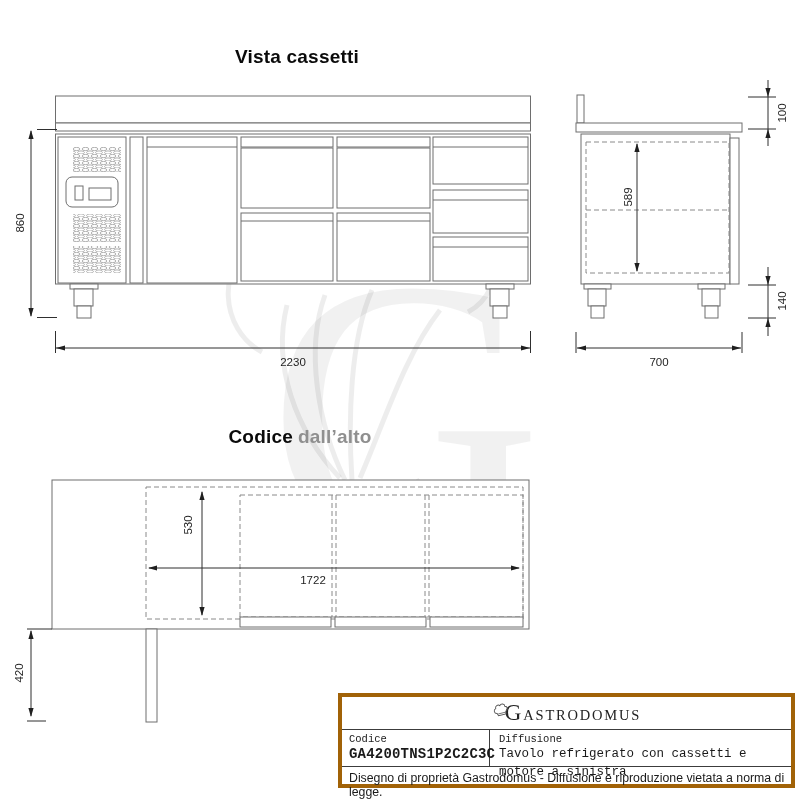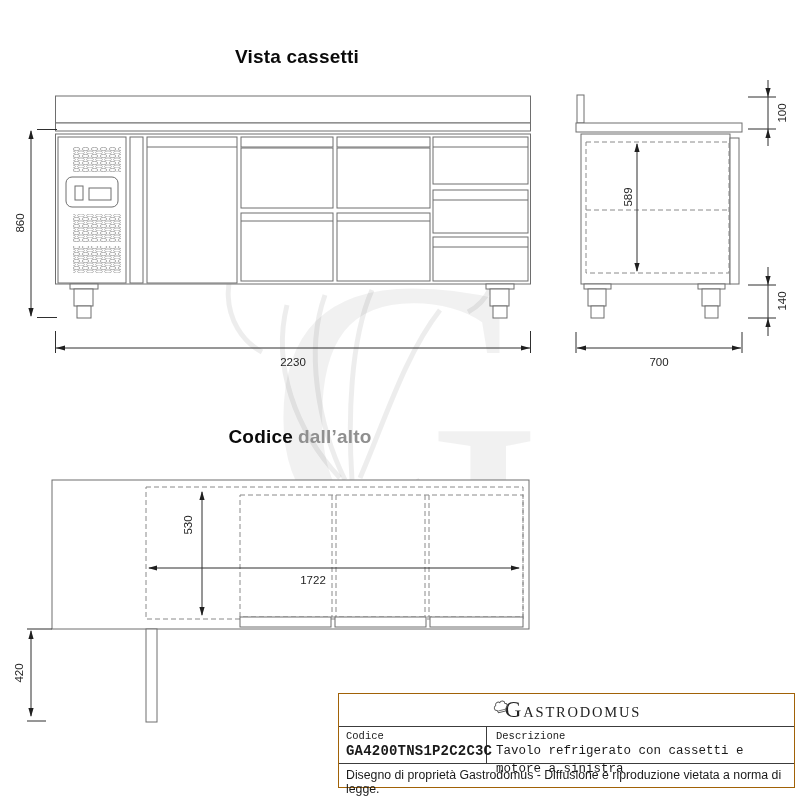--- a/index.html
+++ b/index.html
@@ -17,21 +17,21 @@
   .wm{stroke:rgba(0,0,0,0.07);fill:none;stroke-width:5;}
   .wmG{font-family:"Liberation Serif","DejaVu Serif",serif;fill:rgba(0,0,0,0.055);font-size:380px;}
 
   
   .vtitle{position:absolute;transform:translateX(-50%);font-size:19px;font-weight:bold;
           color:#0a0a0a;white-space:nowrap;letter-spacing:0.2px;}
   .vtitle .muted{color:#8f8f8f;}
   .vtitle .w1{margin-right:5px;}
 
   
-  .tb{position:absolute;left:338px;top:693px;width:457px;height:95px;border:1px solid #a16207;
+  .tb{position:absolute;left:338px;top:693px;width:457px;height:95px;border:4px solid #a16207;
       box-sizing:border-box;background:#fff;color:#1a1a1a;}
   .tb-logo{height:33px;border-bottom:1px solid #3c3c3c;display:flex;align-items:flex-end;
            justify-content:center;padding-bottom:3px;box-sizing:border-box;}
   .brand{font-family:"Liberation Serif","DejaVu Serif",serif;font-size:14.5px;letter-spacing:1.8px;
          text-transform:uppercase;display:inline-block;color:#222;}
   .brand::first-letter{font-size:23px;}
   .hat-icon{position:relative;top:-8px;margin-right:-4px;transform:rotate(-14deg);}
   .tb-mid{height:37px;border-bottom:1px solid #3c3c3c;display:flex;box-sizing:border-box;font-family:Liberation Mono, monospace;}
   .tb-code{width:148px;border-right:1px solid #3c3c3c;padding:3px 0 0 7px;box-sizing:border-box;}
   .tb-desc{flex:1;padding:3px 0 0 9px;}
@@ -247,20 +247,20 @@
         <line x1="6.4" y1="12.4" x2="15.1" y2="12.4" stroke="#555" stroke-width="0.9"></line>
       </svg>
       <span class="brand">Gastrodomus</span>
     </div>
     <div class="tb-mid">
       <div class="tb-code">
         <div class="tb-label">Codice</div>
         <div class="tb-code-value">GA4200TNS1P2C2C3C</div>
       </div>
       <div class="tb-desc">
-        <div class="tb-label">Descrizione</div>
+        <div class="tb-label">Diffusione</div>
         <div class="tb-desc-value">Tavolo refrigerato con cassetti e motore a sinistra</div>
       </div>
     </div>
     <div class="tb-note">Disegno di proprietà Gastrodomus - Diffusione e riproduzione vietata a norma di legge.</div>
   </div>
 
 </div>
 
 </body></html>

